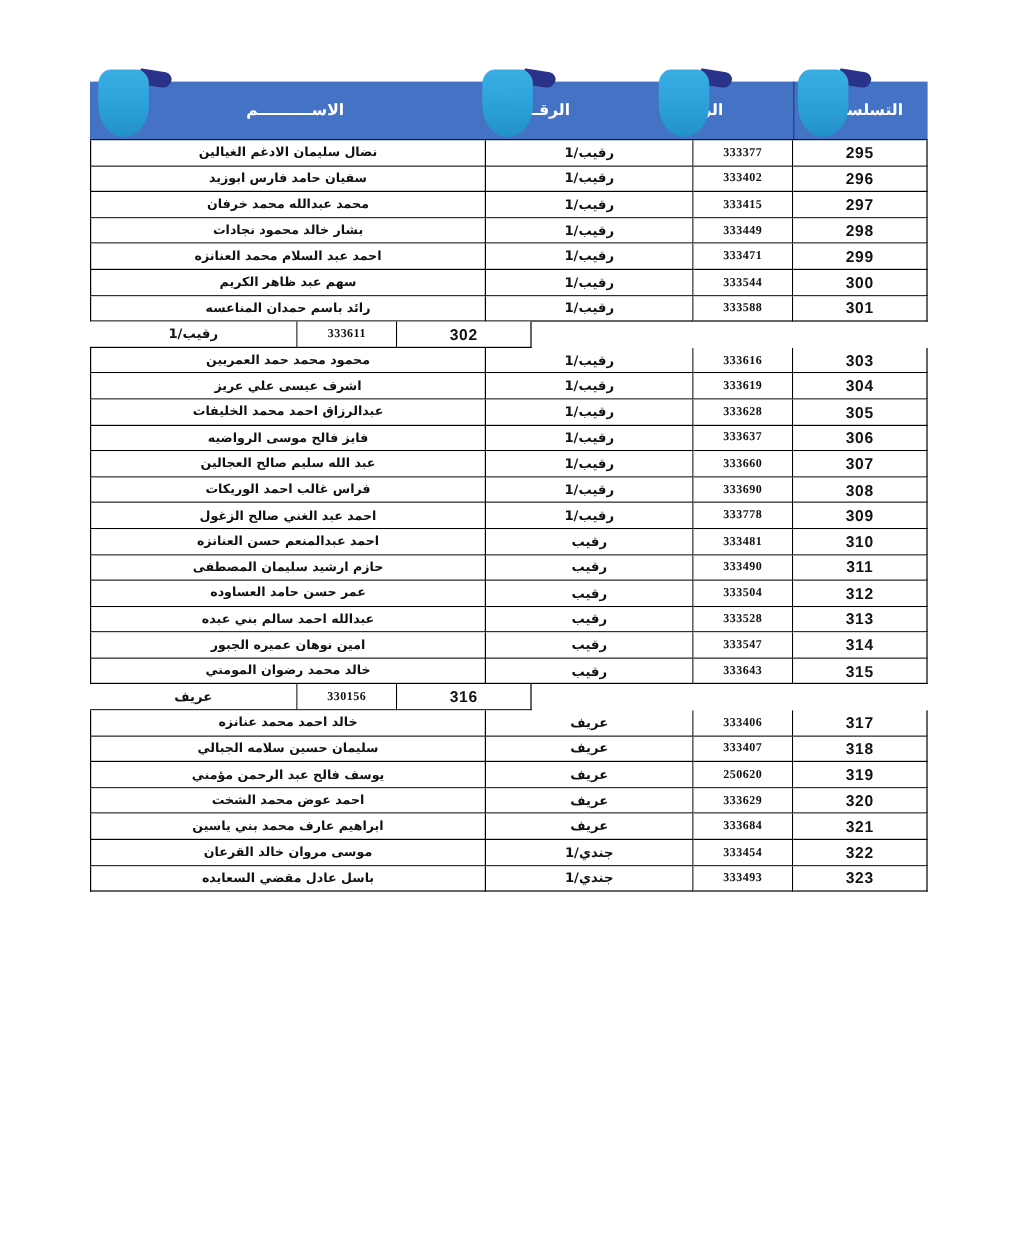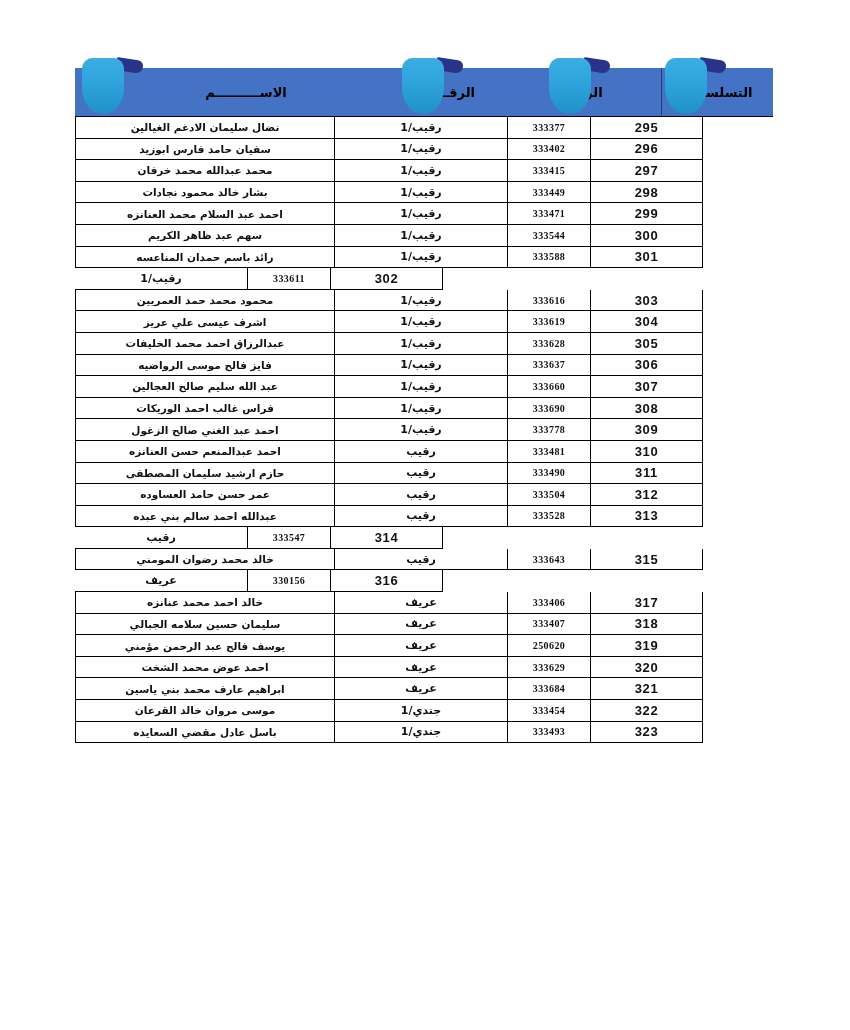--- a/index.html
+++ b/index.html
@@ -15,37 +15,37 @@
     position:absolute;left:75px;top:68px;width:698px;
   }
   .hdr{
     display:flex;height:49px;
     background:var(--header-blue,#4472C4);
     border-bottom:1.5px solid #000;
     box-sizing:border-box;
   }
   .hdr .cell{
     display:flex;align-items:center;justify-content:center;
-    color:#000000;font-weight:bold;font-size:13px;
+    color:#ffffff;font-weight:bold;font-size:13px;
     box-sizing:border-box;
     padding-left:12px;
   }
   .hc-name{width:330px;}
   .hc-rank{width:173px;}
   .hc-number{width:83px;}
   .hc-seq{width:112px;border-left:1px solid rgba(10,20,60,.55);}
   .body .row{display:flex;height:21.6px;}
   .body .cell{
     display:flex;align-items:center;justify-content:center;
     box-sizing:border-box;overflow:hidden;
     border-right:1px solid #000;border-bottom:1px solid #000;
     background:#fff;
     font-weight:bold;color:#111;
   }
-  .c-name{width:260px;border-left:1.5px solid #000;font-size:10.5px;}
+  .c-name{width:330px;border-left:1.5px solid #000;font-size:10.5px;}
   .c-rank{width:173px;font-size:11px;}
   .c-number{width:83px;font-size:10px;letter-spacing:.4px;
             font-family:Liberation Serif, serif;}
   .c-seq{
     width:112px;
     background:var(--sequence-blue,#4472C4);
     color:#e9f0fc;font-size:13px;letter-spacing:.6px;
     border-right:1px solid #222;
     border-bottom:2px solid #000;
     font-family:"Liberation Sans","DejaVu Sans",sans-serif;
@@ -223,20 +223,21 @@
   </div>
 
   <div class="row">
     <div class="cell c-name arabic">عبدالله احمد سالم بني عبده</div>
     <div class="cell c-rank arabic">رقيب</div>
     <div class="cell c-number">333528</div>
     <div class="cell c-seq">313</div>
   </div>
 
   <div class="row">
+    <div class="cell c-name arabic">امين نوهان عميره الجبور</div>
     <div class="cell c-rank arabic">رقيب</div>
     <div class="cell c-number">333547</div>
     <div class="cell c-seq">314</div>
   </div>
 
   <div class="row">
     <div class="cell c-name arabic">خالد محمد رضوان المومني</div>
     <div class="cell c-rank arabic">رقيب</div>
     <div class="cell c-number">333643</div>
     <div class="cell c-seq">315</div>

